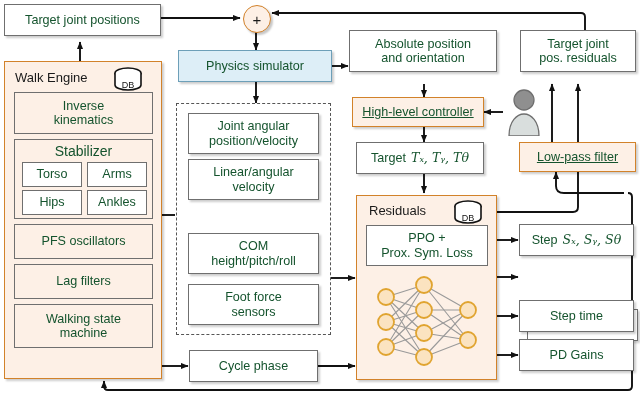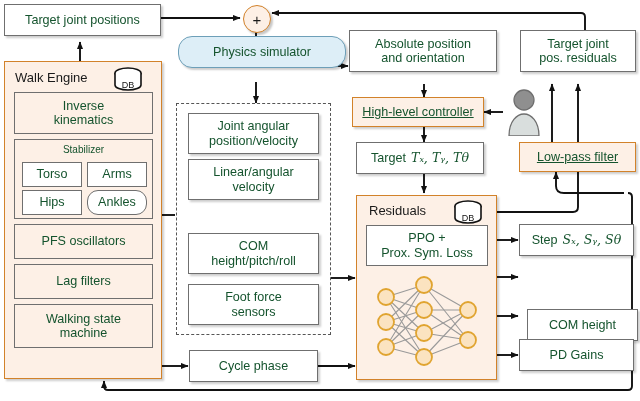--- a/index.html
+++ b/index.html
@@ -22,21 +22,21 @@
   .box.group{background:#fdf0e6;border:1.3px solid #6f6f6f;box-shadow:none;
              display:block;}
 
   .panel{position:absolute;box-sizing:border-box;background:#fdf0e6;
          border:1.6px solid #d2822a;box-shadow:2px 2px 2px rgba(0,0,0,0.20);}
   .dashed{position:absolute;box-sizing:border-box;background:transparent;
           border:1.5px dashed #555;}
 
   .hdr{position:absolute;font-size:13px;color:#1a1a1a;}
 
-  .grp-title{position:absolute;width:100%;text-align:center;font-size:10px;top:4px;}
+  .grp-title{position:absolute;width:100%;text-align:center;font-size:14px;top:4px;}
 
   .dbicon{position:absolute;}
   .math{font-family:"DejaVu Serif",serif;font-style:italic;}
   .nlabel{white-space:pre-line;}
 
   .nn{position:absolute;}
   .usr{position:absolute;}
 </style>
 </head>
 <body>
@@ -123,21 +123,21 @@
       <div class="grp-title">Stabilizer</div>
       <div class="box innerwhite" style="left:7px;top:22px;width:60px;height:25px;">
         <span>Torso</span>
       </div>
       <div class="box innerwhite" style="left:72px;top:22px;width:60px;height:25px;">
         <span>Arms</span>
       </div>
       <div class="box innerwhite" style="left:7px;top:50px;width:60px;height:25px;">
         <span>Hips</span>
       </div>
-      <div class="box innerwhite" style="left:72px;top:50px;width:60px;height:25px;border-radius:11px;">
+      <div class="box innerwhite" style="left:72px;top:50px;width:60px;height:25px;">
         <span>Ankles</span>
       </div>
     </div>
 
     <div class="box inner" style="left:9px;top:162px;width:139px;height:35px;position:absolute;">
       <span>PFS oscillators</span>
     </div>
 
     <div class="box inner" style="left:9px;top:202px;width:139px;height:35px;position:absolute;">
       <span>Lag filters</span>
@@ -148,21 +148,21 @@
 machine</span>
     </div>
   </div>
 
   <div style="position:absolute;left:243px;top:5px;width:26px;height:26px;border-radius:50%;
               background:#fdf0e6;border:1.8px solid #d2822a;display:flex;align-items:center;
               justify-content:center;font-size:15px;box-shadow:2px 2px 2px rgba(0,0,0,0.22);">
     <span>+</span>
   </div>
 
-  <div class="box sim" style="left:178px;top:36px;width:168px;height:32px;border-radius:14px;">
+  <div class="box sim" style="left:178px;top:50px;width:154px;height:32px;">
     <span>Physics simulator</span>
   </div>
 
   <div class="dashed" style="left:176px;top:103px;width:155px;height:232px;"></div>
 
   <div class="box plain nlabel" style="left:188px;top:113px;width:131px;height:41px;">
     <span>Joint angular
 position/velocity</span>
   </div>
   <div class="box plain nlabel" style="left:188px;top:159px;width:131px;height:41px;">
@@ -247,17 +247,20 @@
     </svg>
   </div>
 
   <div class="box plain" style="left:519px;top:224px;width:115px;height:32px;">
     <span>Step</span>
     <span class="math" style="margin-left:5px;">Sₓ, Sᵧ, Sθ</span>
   </div>
   <div class="box plain" style="left:527px;top:261px;width:111px;height:32px;margin-top:48px;">
     <span>COM height</span>
   </div>
+  <div class="box plain" style="left:519px;top:300px;width:115px;height:32px;">
+    <span>Step time</span>
+  </div>
   <div class="box plain" style="left:519px;top:339px;width:115px;height:32px;">
     <span>PD Gains</span>
   </div>
 
 </div>
 
 </body></html>

